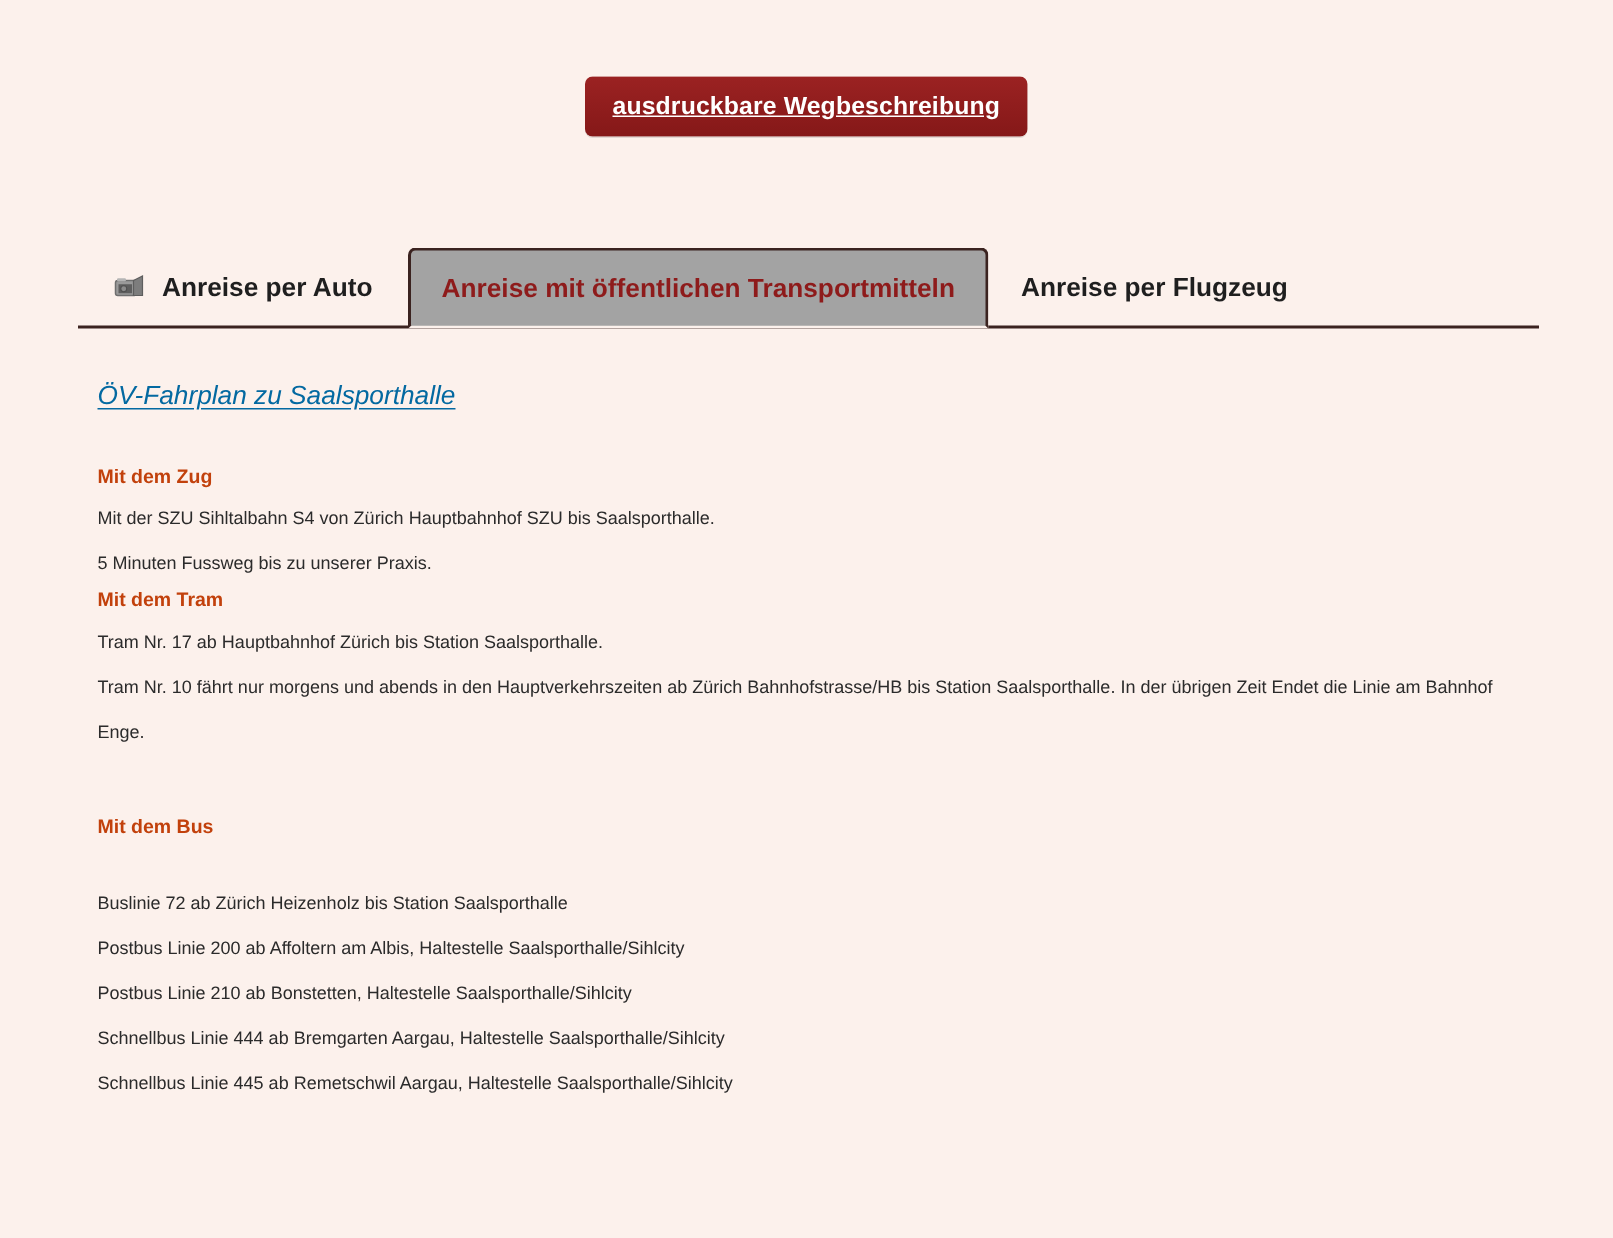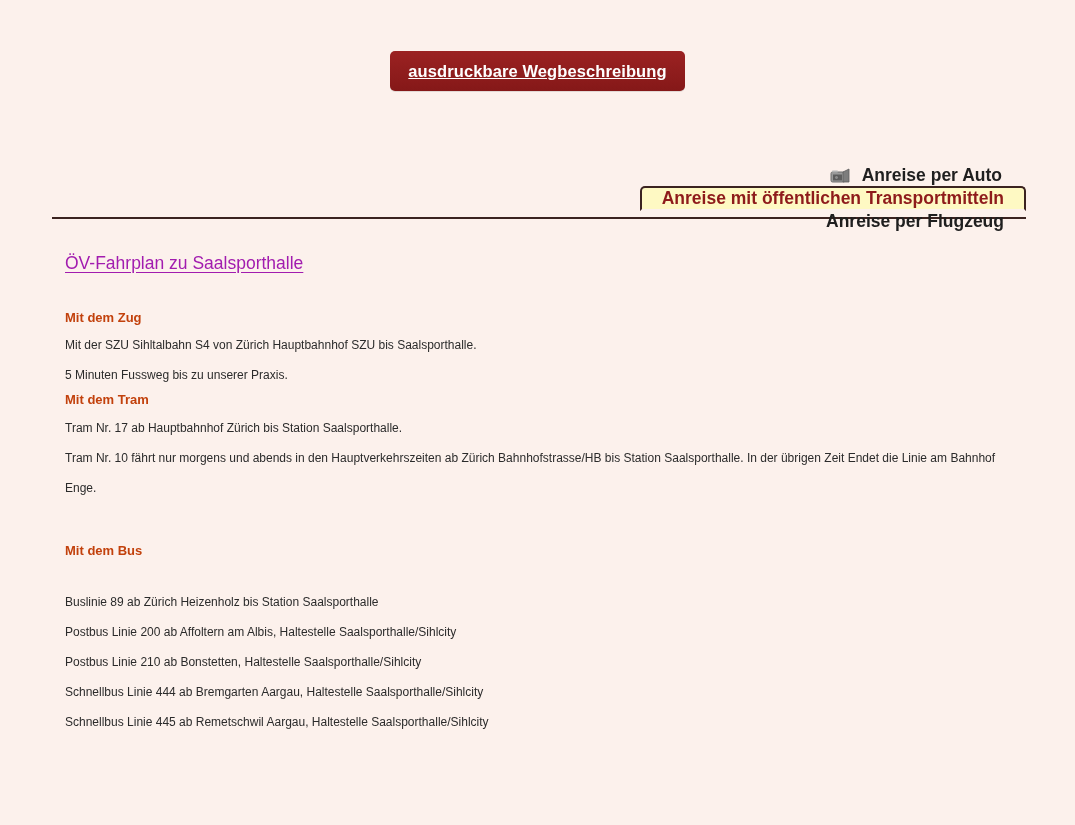--- a/index.html
+++ b/index.html
@@ -53,21 +53,20 @@
     top: 163px;
     width: 974px;
   }
   .tabs {
     display: flex;
     align-items: flex-end;
     height: 54px;
     border-bottom: 2px solid #3b2320;
     box-sizing: content-box;
     position: relative;
-    flex-direction: column;
   }
   .tab {
     display: flex;
     align-items: center;
     gap: 10px;
     height: 54px;
     box-sizing: border-box;
     padding: 0 20px;
     font-size: 17.5px;
     font-weight: 700;
@@ -78,21 +77,21 @@
     background: transparent;
     border: 2px solid transparent;
     border-bottom: none;
   }
   .tab.first {
     padding-left: 22px;
     padding-right: 22px;
   }
   .tab.active {
     color: #8e1b1b;
-    background: #fef9c3;
+    background: #a3a3a3;
     border: 2px solid #3b2320;
     border-bottom: 2px solid #fcf1ec;
     border-top-left-radius: 5px;
     border-top-right-radius: 5px;
     margin-bottom: -2px;
     z-index: 2;
   }
 
   
   .car-icon {
@@ -106,25 +105,26 @@
   
   .content {
     position: absolute;
     left: 65px;
     top: 252px;
     width: 960px;
   }
   .ov-link {
     display: inline-block;
     font-size: 17.5px;
-    color: #a21caf;
+    color: #0369a1;
     text-decoration: underline;
     text-underline-offset: 3px;
     cursor: pointer;
     line-height: 1.35;
+    font-style: italic;
   }
   .sec-title {
     font-size: 13px;
     font-weight: 700;
     color: #c2410c;
     margin: 0;
     line-height: 1.5;
   }
   .sec-zug { margin-top: 32px; }
   .sec-tram { }
@@ -193,21 +193,21 @@
     <div class="lines">
       <p class="body-line">Tram Nr. 17 ab Hauptbahnhof Zürich bis Station Saalsporthalle.</p>
       <p class="body-line">Tram Nr. 10 fährt nur morgens und abends in den Hauptverkehrszeiten ab Zürich Bahnhofstrasse/HB bis Station Saalsporthalle. In der übrigen Zeit Endet die Linie am Bahnhof Enge.</p>
     </div>
   </div>
 
   
   <div class="sec-bus">
     <h3 class="sec-title">Mit dem Bus</h3>
     <div class="lines bus">
-      <p class="body-line">Buslinie 89 ab Zürich Heizenholz bis Station Saalsporthalle</p>
+      <p class="body-line">Buslinie 72 ab Zürich Heizenholz bis Station Saalsporthalle</p>
       <p class="body-line">Postbus Linie 200 ab Affoltern am Albis, Haltestelle Saalsporthalle/Sihlcity</p>
       <p class="body-line">Postbus Linie 210 ab Bonstetten, Haltestelle Saalsporthalle/Sihlcity</p>
       <p class="body-line">Schnellbus Linie 444 ab Bremgarten Aargau, Haltestelle Saalsporthalle/Sihlcity</p>
       <p class="body-line">Schnellbus Linie 445 ab Remetschwil Aargau, Haltestelle Saalsporthalle/Sihlcity</p>
     </div>
   </div>
 
 </div>
 
 </body></html>

